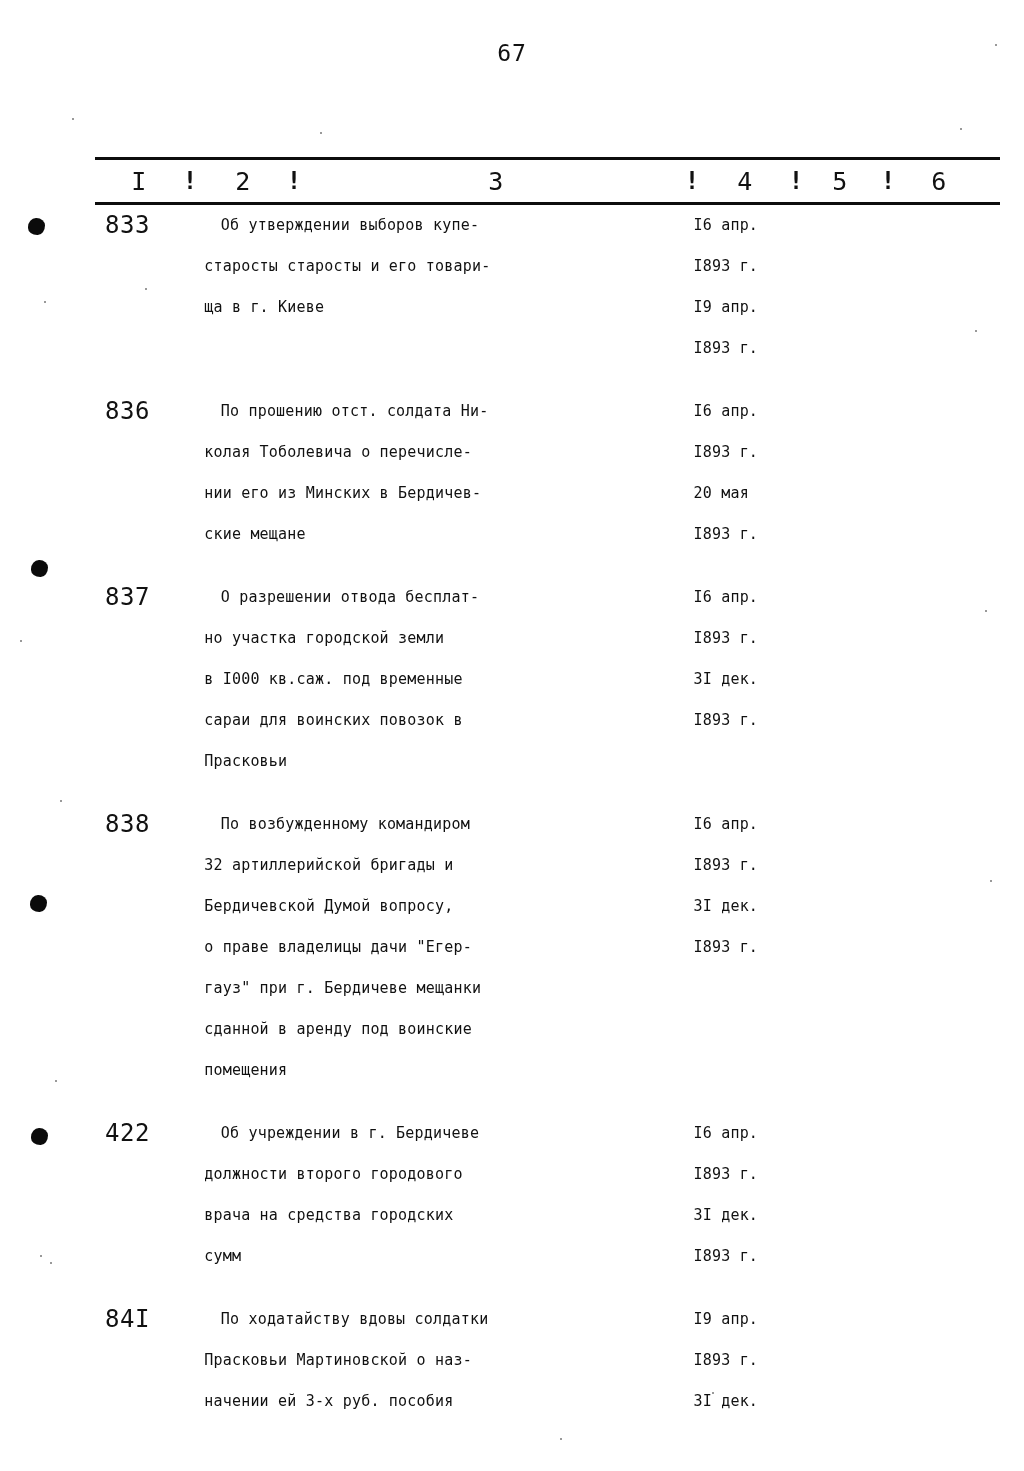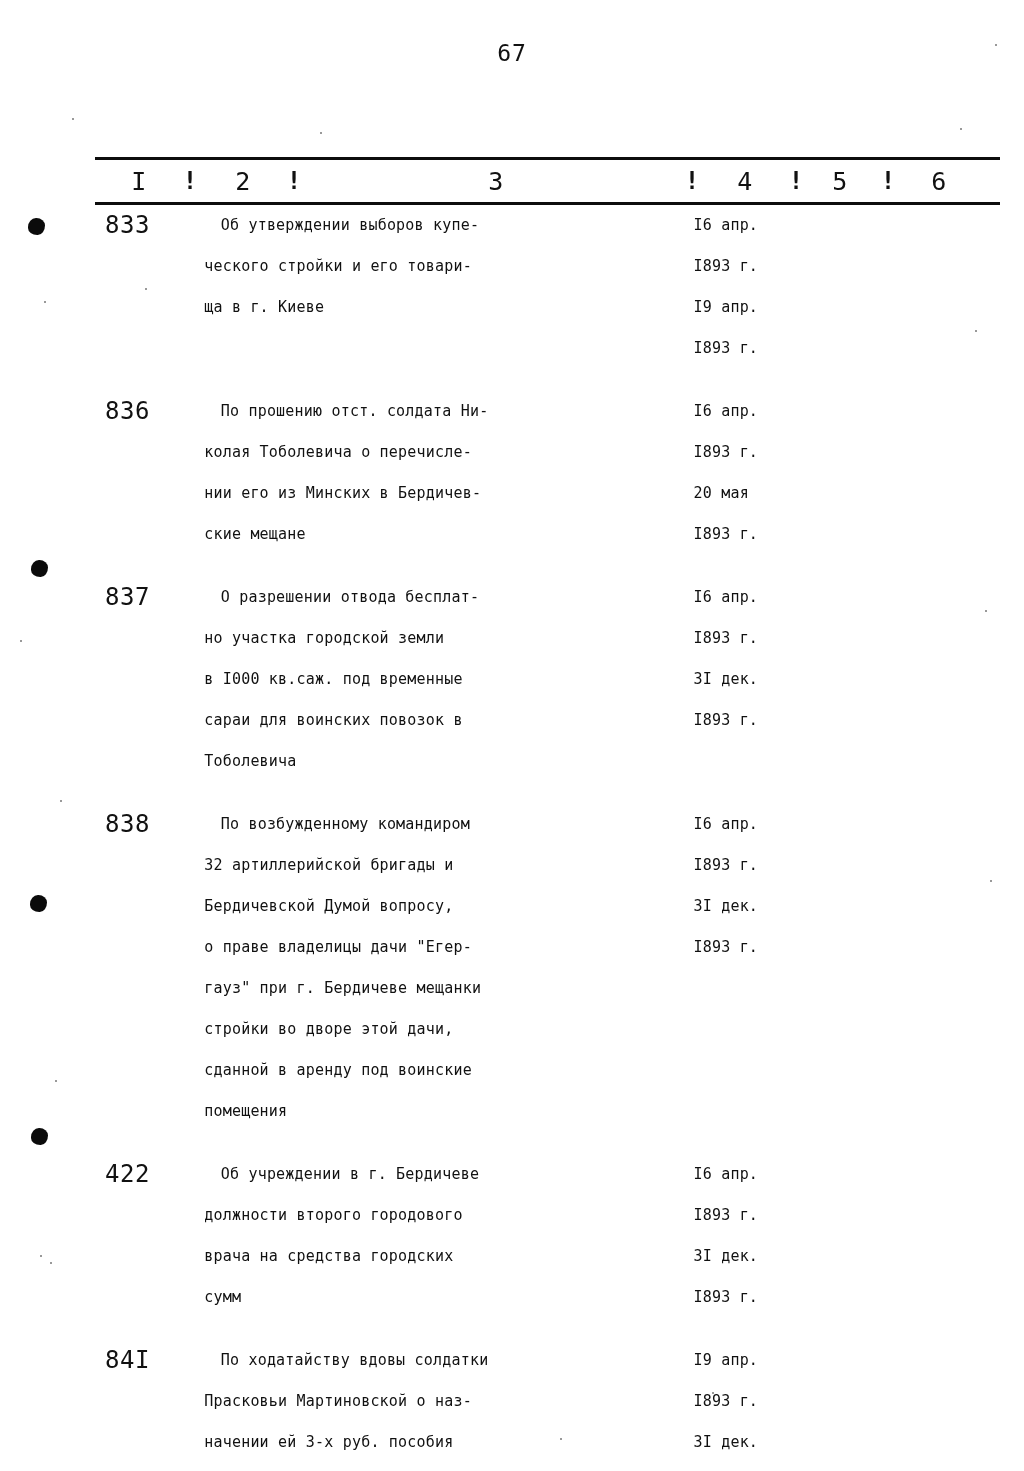--- a/index.html
+++ b/index.html
@@ -159,21 +159,21 @@
       <div class="hcell c6">6</div>
     </div>
   </div>
 
   <div class="entries" id="entries-root">
       <div class="entry">
         <div class="entry-inner">
           <div class="col-num">833</div>
           <div class="col-subject">
             <div class="line subject-line"><span class="indent"></span><span>Об утверждении выборов купе-</span></div>
-            <div class="line subject-line"><span>ческого стройки и его товари-</span></div>
+            <div class="line subject-line"><span>старосты старосты и его товари-</span></div>
             <div class="line subject-line"><span>ща в г. Киеве</span></div>
           </div>
           <div class="col-dates">
             <div class="line date-line">I6 апр.</div>
             <div class="line date-line">I893 г.</div>
             <div class="line date-line">I9 апр.</div>
             <div class="line date-line">I893 г.</div>
           </div>
         </div>
       </div>
@@ -195,40 +195,39 @@
         </div>
       </div>
       <div class="entry">
         <div class="entry-inner">
           <div class="col-num">837</div>
           <div class="col-subject">
             <div class="line subject-line"><span class="indent"></span><span>О разрешении отвода бесплат-</span></div>
             <div class="line subject-line"><span>но участка городской земли</span></div>
             <div class="line subject-line"><span>в I000 кв.саж. под временные</span></div>
             <div class="line subject-line"><span>сараи для воинских повозок в</span></div>
-            <div class="line subject-line"><span>Тоболевича</span></div>
+            <div class="line subject-line"><span>Прасковьи</span></div>
           </div>
           <div class="col-dates">
             <div class="line date-line">I6 апр.</div>
             <div class="line date-line">I893 г.</div>
             <div class="line date-line">3I дек.</div>
             <div class="line date-line">I893 г.</div>
           </div>
         </div>
       </div>
       <div class="entry">
         <div class="entry-inner">
           <div class="col-num">838</div>
           <div class="col-subject">
             <div class="line subject-line"><span class="indent"></span><span>По возбужденному командиром</span></div>
             <div class="line subject-line"><span>32 артиллерийской бригады и</span></div>
             <div class="line subject-line"><span>Бердичевской Думой вопросу,</span></div>
             <div class="line subject-line"><span>о праве владелицы дачи "Егер-</span></div>
             <div class="line subject-line"><span>гауз" при г. Бердичеве мещанки</span></div>
-            <div class="line subject-line"><span>стройки во дворе этой дачи,</span></div>
             <div class="line subject-line"><span>сданной в аренду под воинские</span></div>
             <div class="line subject-line"><span>помещения</span></div>
           </div>
           <div class="col-dates">
             <div class="line date-line">I6 апр.</div>
             <div class="line date-line">I893 г.</div>
             <div class="line date-line">3I дек.</div>
             <div class="line date-line">I893 г.</div>
           </div>
         </div>

